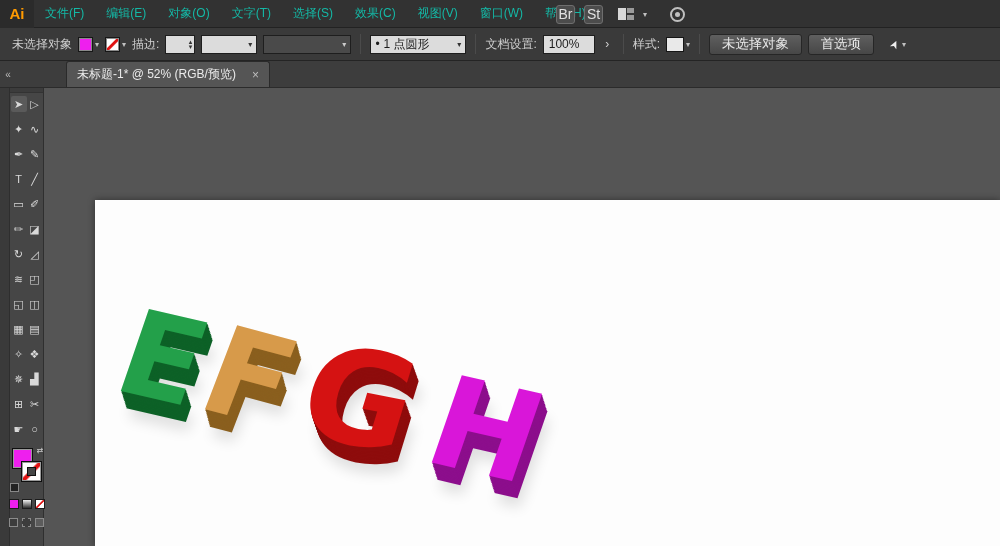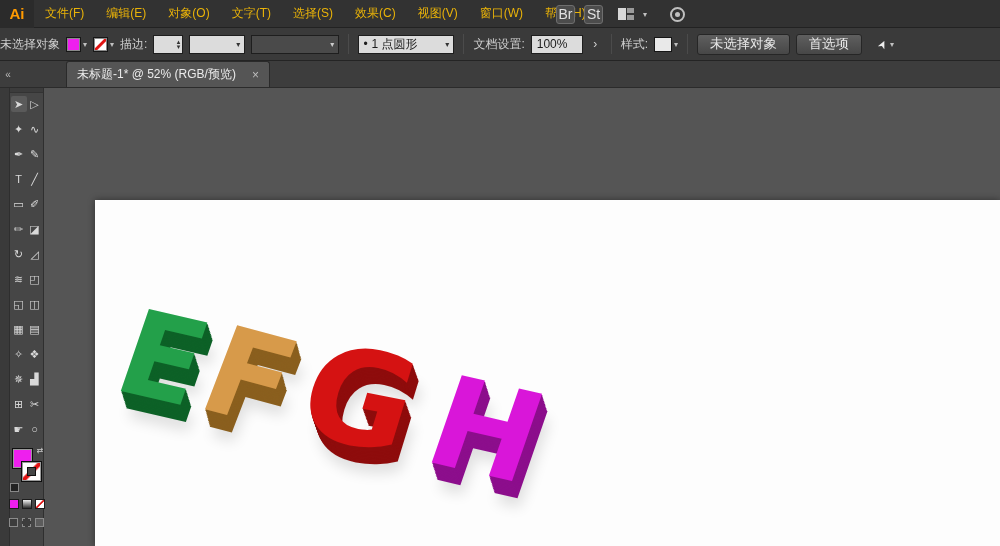--- a/index.html
+++ b/index.html
@@ -3,33 +3,33 @@
 <meta charset="utf-8">
 <style>
   *{box-sizing:border-box;margin:0;padding:0}
   html,body{width:1000px;height:546px;overflow:hidden}
   body{position:relative;background:#545454;font-family:"Liberation Sans","DejaVu Sans",sans-serif;font-size:12px;color:#ddd}
 
   
   .menubar{position:absolute;top:0;left:0;right:0;height:28px;background:#323232;border-bottom:1px solid #222;display:flex;align-items:center;z-index:6}
   .ai-logo{width:34px;height:28px;display:flex;align-items:center;justify-content:center;background:#2b2b2b;color:#ff9a00;font-weight:bold;font-size:15px}
   .menus{display:flex;height:100%}
-  .menu-item{padding:0 11px;display:flex;align-items:center;color:#eab308;white-space:nowrap;cursor:default}
+  .menu-item{padding:0 11px;display:flex;align-items:center;color:#14b8a6;white-space:nowrap;cursor:default}
   .mb-right{position:absolute;left:556px;top:0;height:28px;display:flex;align-items:center;gap:9px}
   .mb-chip{width:19px;height:19px;background:#4c4c4c;border:1px solid #6e6e6e;border-radius:3px;font-size:14px;display:flex;align-items:center;justify-content:center;color:#e0e0e0}
   .ws-icon{display:flex;align-items:center;gap:1px;margin-left:6px}
   .ws-a{width:8px;height:12px;background:#d8d8d8}
   .ws-b{width:7px;height:5px;background:#9a9a9a;display:block;margin-bottom:2px}
   .ws-b:last-child{margin-bottom:0}
   .caret{font-size:8px;color:#c0c0c0}
   .cslive{width:15px;height:15px;border:2px solid #bfbfbf;border-radius:50%;position:relative;margin-left:14px}
   .cslive::after{content:"";position:absolute;left:3px;top:3px;width:5px;height:5px;background:#bfbfbf;border-radius:50%}
 
   
-  .controlbar{position:absolute;top:28px;left:0;right:0;height:33px;background:#3a3a3a;border-bottom:1px solid #242424;display:flex;align-items:center;padding:0 0;gap:6px;z-index:5}
+  .controlbar{position:absolute;top:28px;left:0;right:0;height:33px;background:#3a3a3a;border-bottom:1px solid #242424;display:flex;align-items:center;padding:0 12px;gap:6px;z-index:5}
   .cb-label{color:#cfcfcf;white-space:nowrap}
   .sep{width:1px;height:20px;background:#2b2b2b;border-right:1px solid #4b4b4b;margin:0 3px}
   .swatch{width:15px;height:15px;border:1px solid #171717;box-shadow:0 0 0 1px #8a8a8a inset}
   .none-bg{background:linear-gradient(135deg,#fff 40%,#e01313 46%,#e01313 56%,#fff 62%)}
   .swgroup{display:flex;align-items:center;gap:2px}
   .stepper{width:30px;height:19px;background:#dcdcdc;border:1px solid #1e1e1e;color:#222;display:flex;align-items:center;justify-content:flex-end;padding:0 2px}
   .steparrows{display:flex;flex-direction:column;line-height:5px;font-size:7px;color:#333}
   .combo{height:19px;border:1px solid #1e1e1e;display:flex;align-items:center;gap:4px;padding:0 4px;background:#dcdcdc;color:#1c1c1c;white-space:nowrap}
   .combo.dark{background:#4a4a4a;color:#ddd}
   .combo .caret{color:#333}

